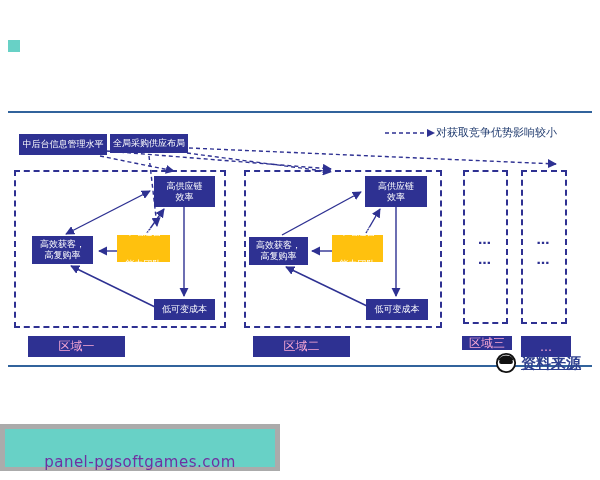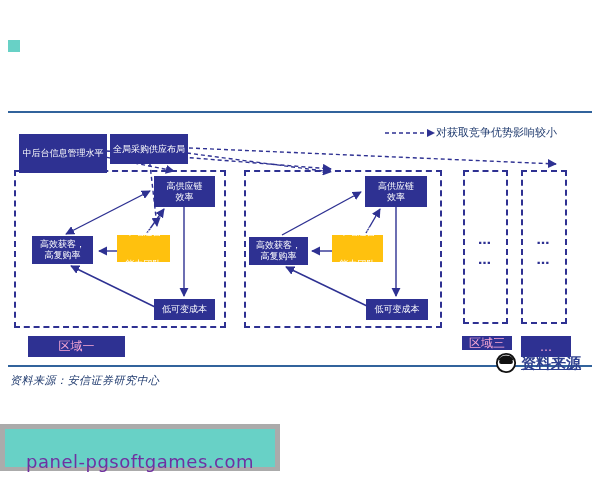--- a/index.html
+++ b/index.html
@@ -32,41 +32,41 @@
           font-family:"Liberation Serif","DejaVu Serif",serif;letter-spacing:0.5px;}
   .arrow-layer{left:0;top:0;z-index:2;pointer-events:none;}
   .sa{stroke:var(--navy);stroke-width:1.4;fill:none;}
   .da{stroke:var(--navy);stroke-width:1.4;fill:none;stroke-dasharray:4 3;}
   .ah{fill:var(--navy);}
   .brand{left:495px;top:352px;display:flex;align-items:center;gap:4px;z-index:5;}
   .brand-text{font-size:15px;font-weight:bold;color:var(--brand-blue);text-decoration:underline;white-space:nowrap;}
   .badge-outer{left:0;top:424px;width:280px;height:47px;background:var(--badge-gray);z-index:6;}
   .badge-inner{left:5px;top:429px;width:270px;height:38px;background:var(--teal);z-index:7;
                display:flex;align-items:center;justify-content:center;}
-  .badge-inner .url{font-size:18px;color:var(--purple);letter-spacing:0.5px;margin-top:27px;}
+  .badge-inner .url{font-size:15px;color:var(--purple);letter-spacing:0.5px;margin-top:27px;}
 </style>
 </head>
 <body>
 
 <div class="page">
 
   <div class="abs teal-square"></div>
 
   <div class="abs rule title-rule"></div>
 
   <div class="abs legend-row" style="top:125px;">
     <svg width="52" height="12" viewBox="0 0 52 12">
       <line x1="1" y1="6" x2="43" y2="6" class="da"></line>
       <path d="M43,2 L51,6 L43,10 z" class="ah"></path>
     </svg>
     <span class="lbl">对获取竞争优势影响较小</span>
   </div>
 
-  <div class="abs factor-box" style="left:19px;top:134px;width:88px;height:39px;">中后台信息管理水平</div>
-  <div class="abs factor-box" style="left:110px;top:134px;width:78px;height:30px;">全局采购供应布局</div>
+  <div class="abs factor-box" style="left:19px;top:134px;width:88px;height:21px;">中后台信息管理水平</div>
+  <div class="abs factor-box" style="left:110px;top:134px;width:78px;height:19px;">全局采购供应布局</div>
 
   <svg class="abs arrow-layer" width="600" height="480" viewBox="0 0 600 480">
     <defs>
       <marker id="ah" viewBox="0 0 10 10" refX="9" refY="5" markerWidth="6.5" markerHeight="6.5" orient="auto-start-reverse">
         <path d="M0,0 L10,5 L0,10 z" class="ah"></path>
       </marker>
     </defs>
     <g>
       <line x1="100" y1="156" x2="174" y2="171" class="da" marker-end="url(#ah)"></line>
       <line x1="149" y1="156" x2="157" y2="226" class="da" marker-end="url(#ah)"></line>
@@ -126,25 +126,25 @@
   <div class="abs node" style="left:366px;top:299px;width:62px;height:21px;">
     <span>低可变成本</span>
   </div>
 
   <div class="abs dots" style="left:463px;top:232px;width:45px;">…</div>
   <div class="abs dots" style="left:463px;top:252px;width:45px;">…</div>
   <div class="abs dots" style="left:521px;top:232px;width:46px;">…</div>
   <div class="abs dots" style="left:521px;top:252px;width:46px;">…</div>
 
   <div class="abs region-label" style="left:28px;top:336px;width:97px;height:21px;">区域一</div>
+  <div class="abs region-label" style="left:253px;top:336px;width:97px;height:21px;">区域二</div>
   <div class="abs region-label" style="left:462px;top:336px;width:50px;height:14px;">区域三</div>
   <div class="abs region-label" style="left:521px;top:336px;width:50px;height:21px;">…</div>
 
   <div class="abs rule bottom-rule"></div>
-  <div class="abs source">资料来源：安信证券研究中心</div>
 
   <div class="abs brand">
     <svg width="22" height="22" viewBox="0 0 24 24">
       <circle cx="12" cy="12" r="10" fill="#ffffff" stroke="#111111" stroke-width="2"></circle>
       <path d="M3.2 9 A10 10 0 0 1 20.8 9 L3.2 9 z" fill="#111111"></path>
       <rect x="4.5" y="8.5" width="15" height="4.5" rx="2.2" fill="#111111"></rect>
     </svg>
     <span class="brand-text">资料来源</span>
   </div>
 

